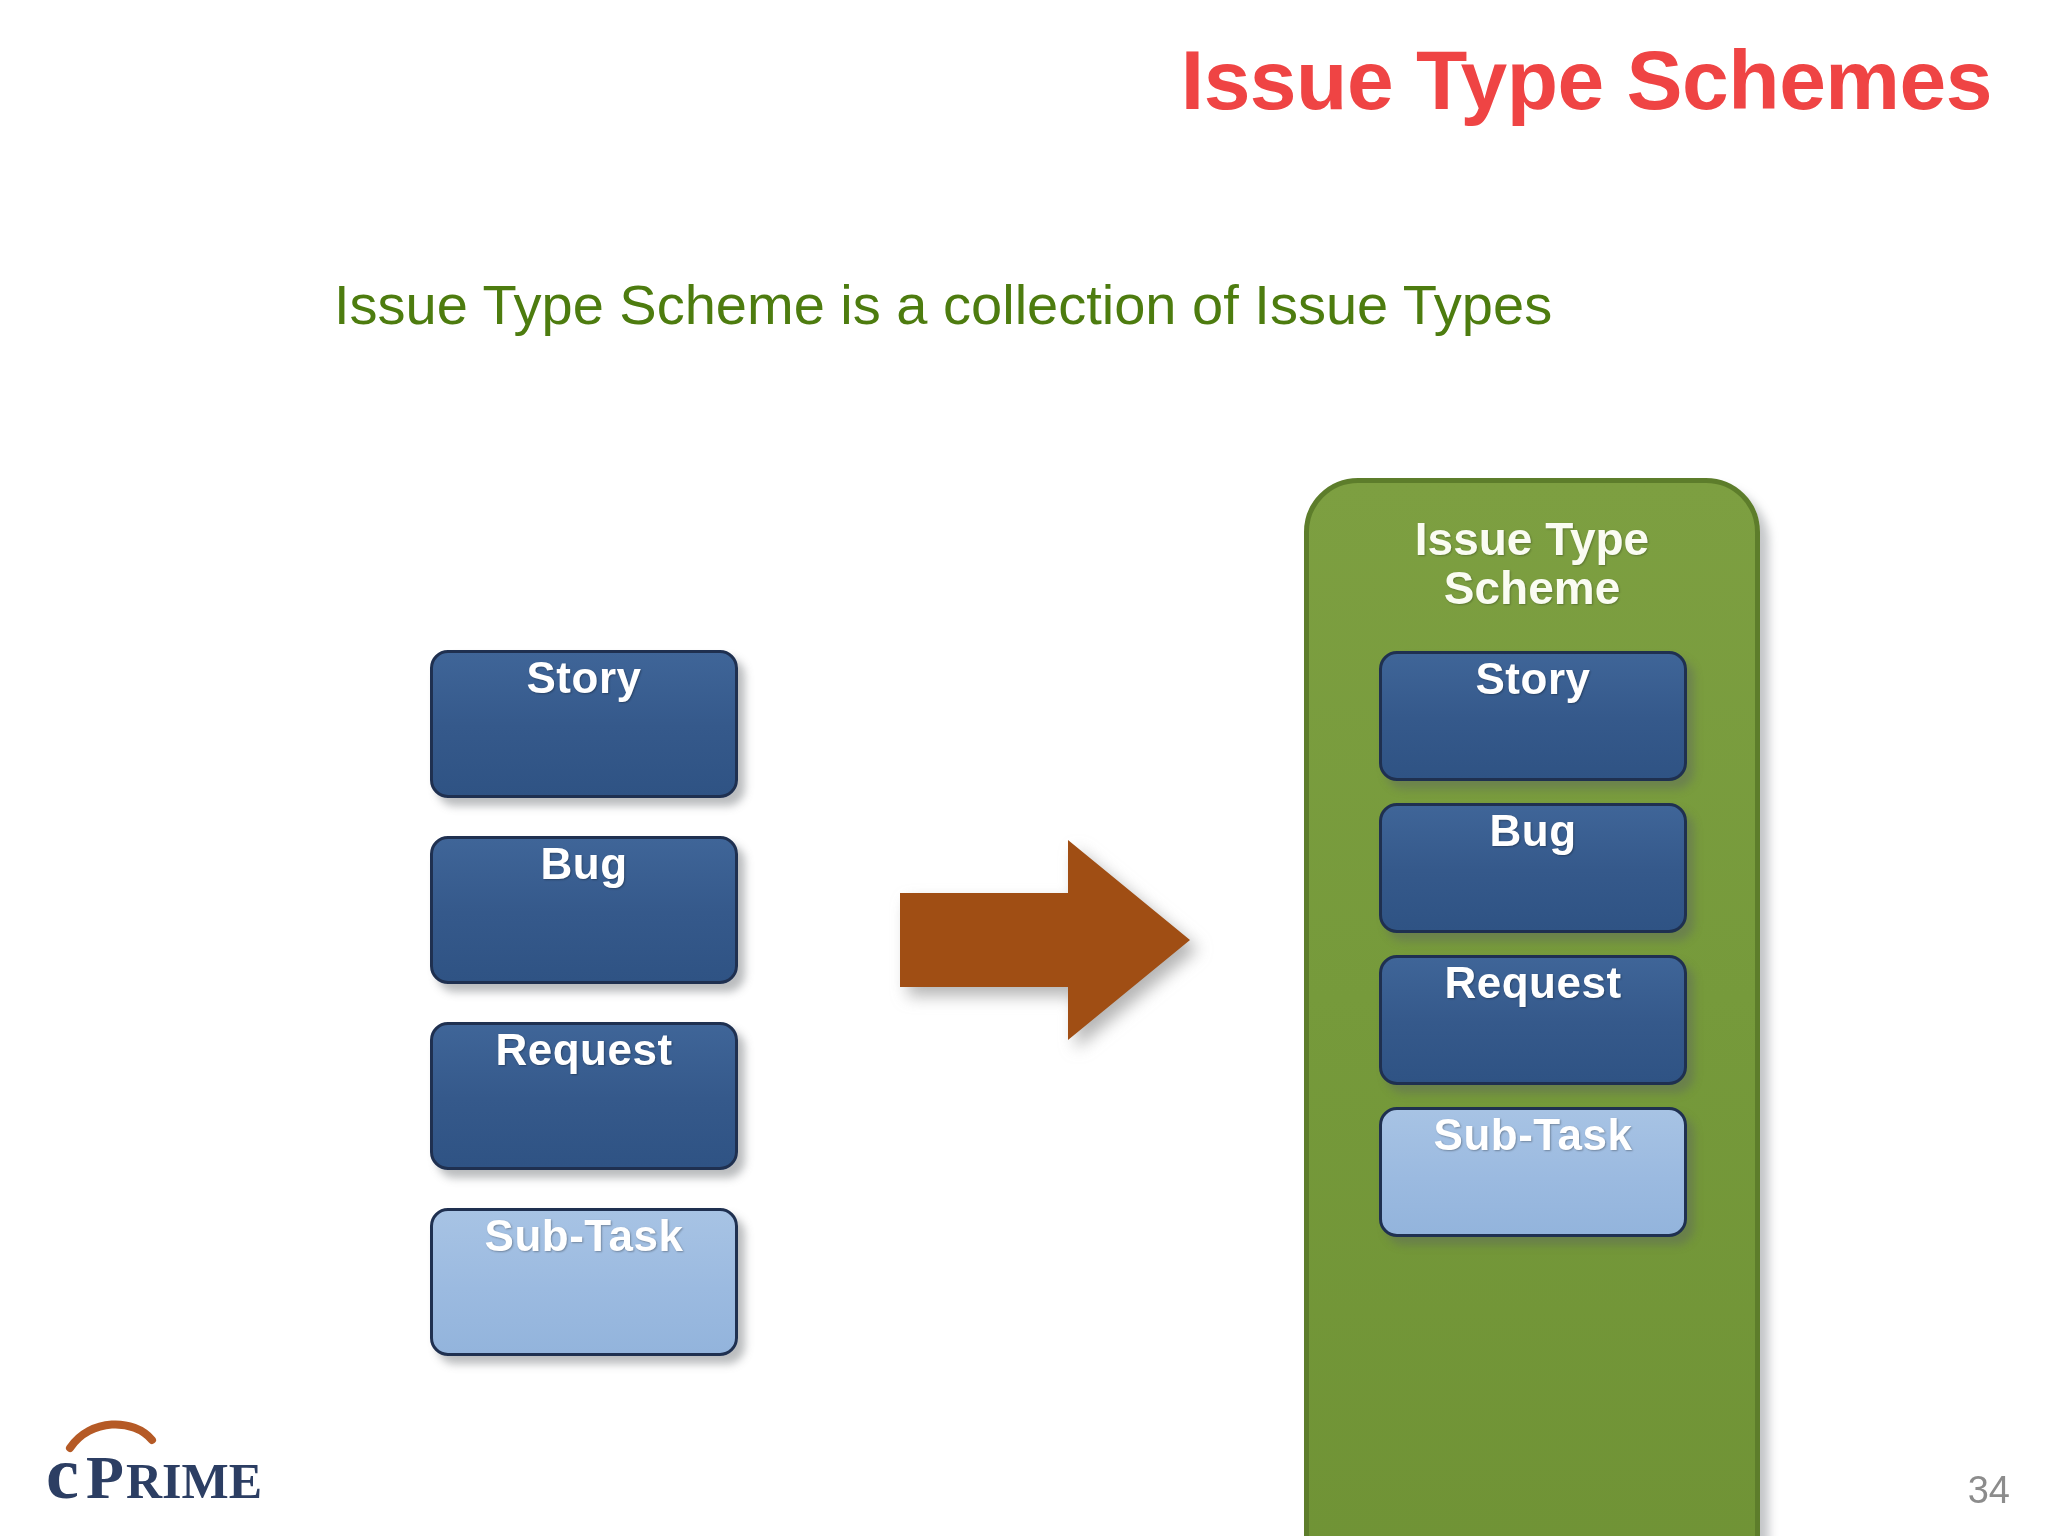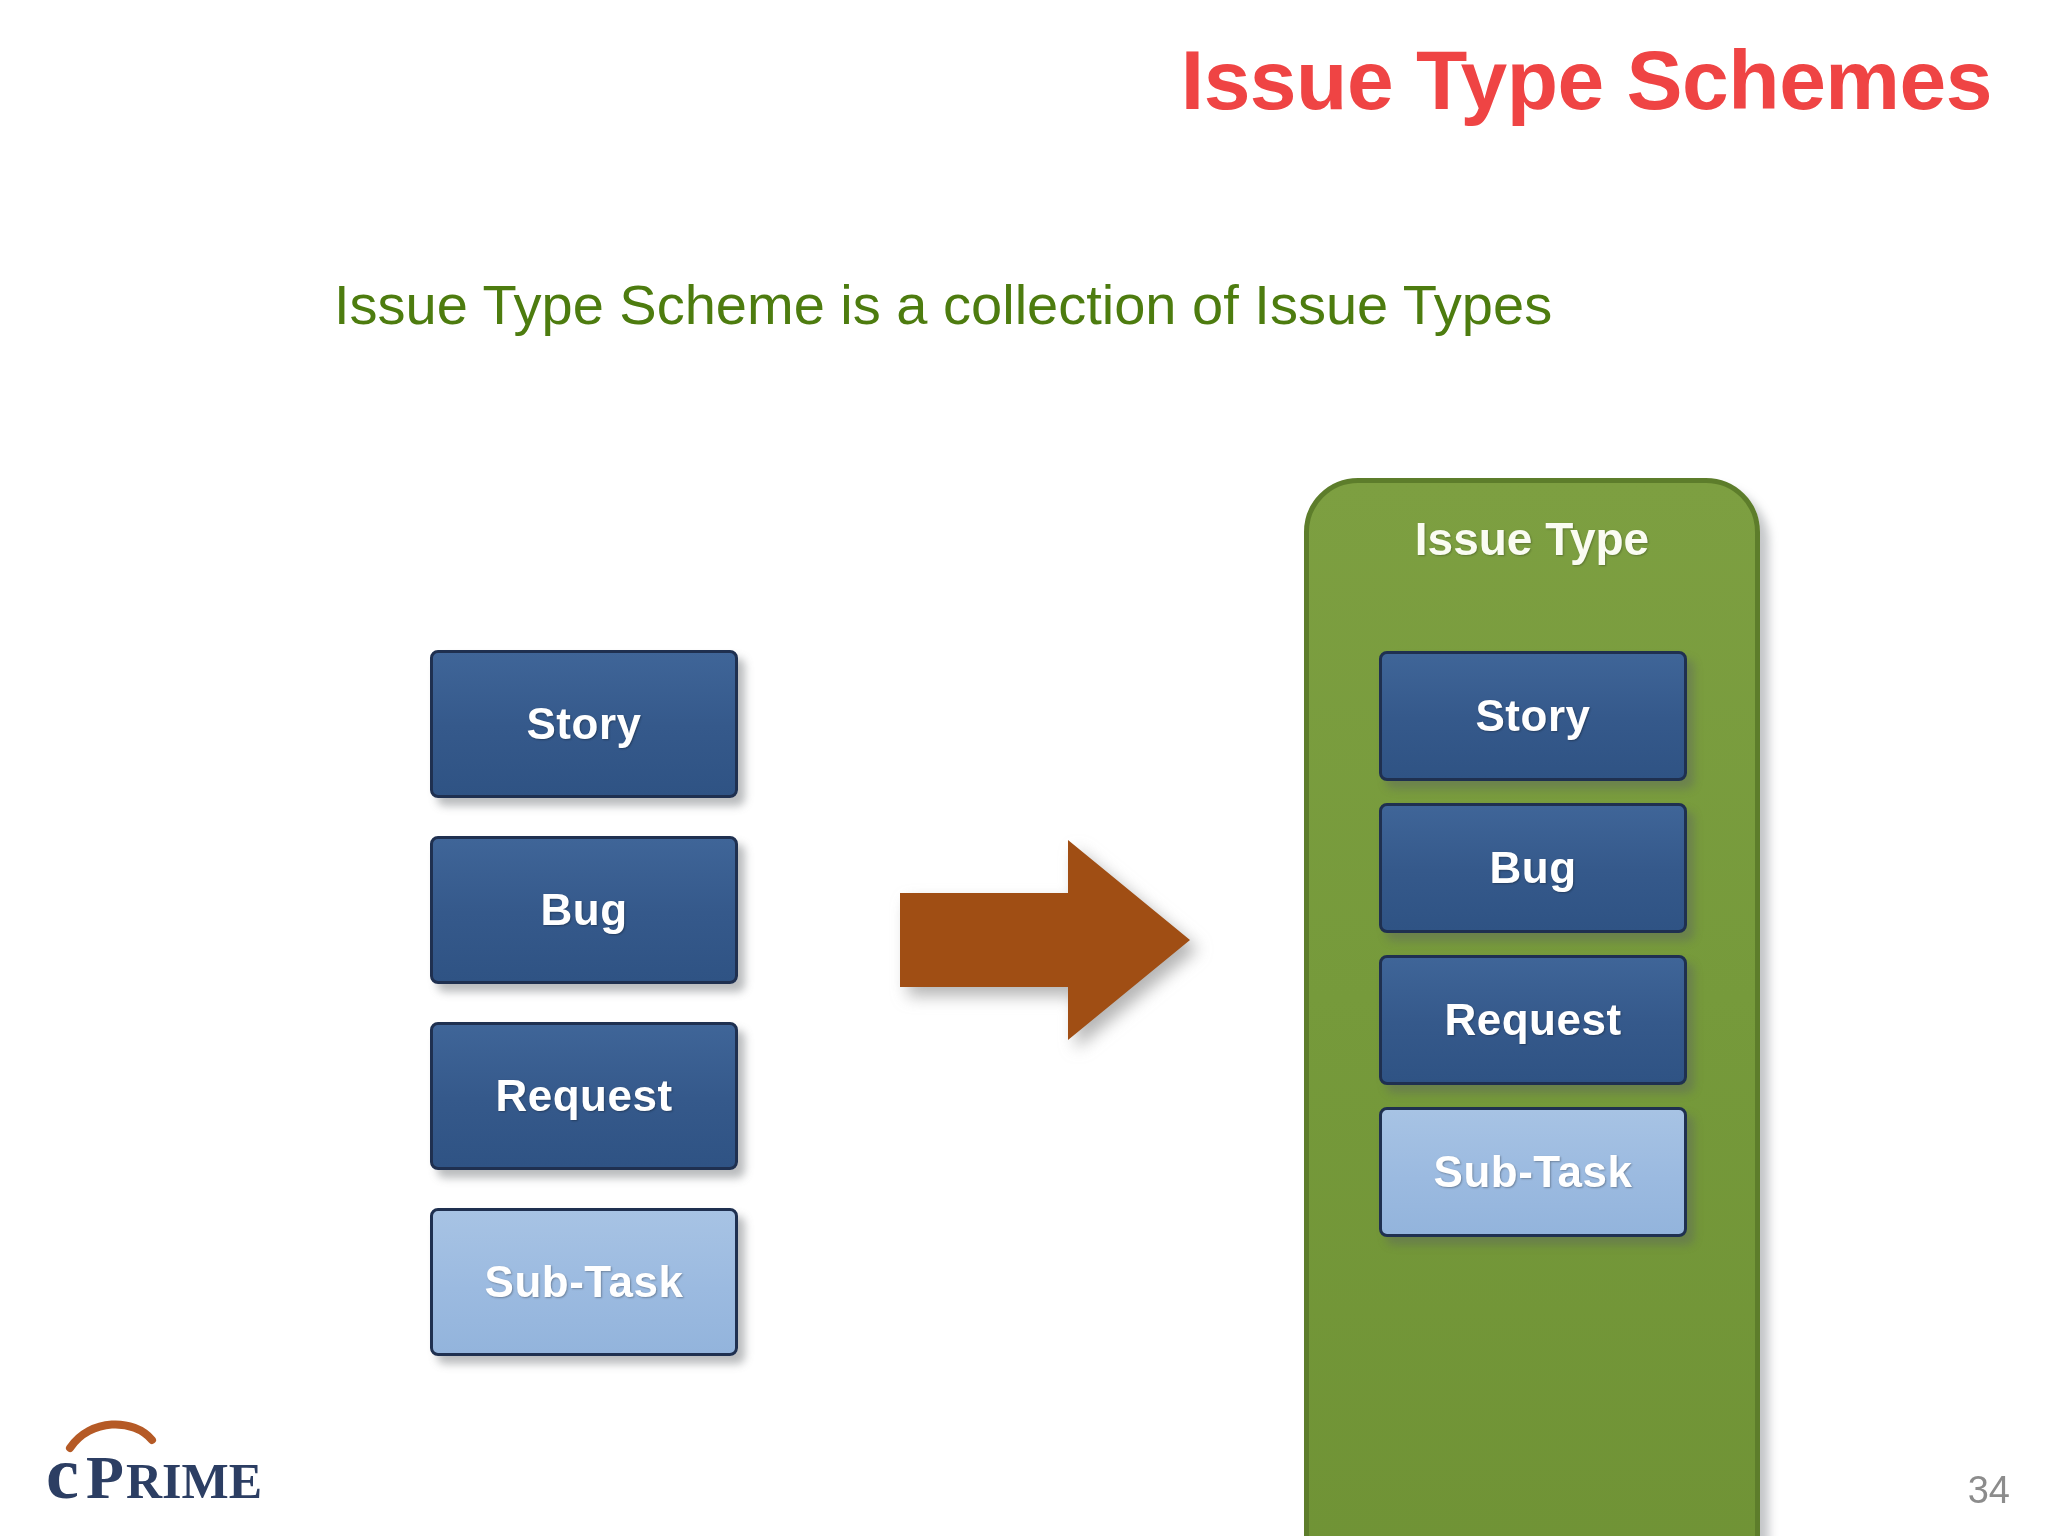--- a/index.html
+++ b/index.html
@@ -53,24 +53,24 @@
     left: 430px;
     top: 650px;
     width: 308px;
   }
 
   .type-box {
     position: relative;
     box-sizing: border-box;
     width: 308px;
     height: 148px;
-    border-radius: 8px;
+    border-radius: 18px;
     border: 3px solid #1F3050;
     display: flex;
-    align-items: center;
+    align-items: flex-start;
     justify-content: center;
     color: #ffffff;
     font-size: 44px;
     font-weight: bold;
     letter-spacing: 0.5px;
     box-shadow: 7px 8px 9px rgba(90, 95, 100, 0.42);
     text-shadow: 1px 1px 2px rgba(0,0,0,0.30);
   }
   .type-box + .type-box {
     margin-top: 38px;
@@ -188,20 +188,21 @@
   <div class="arrow-wrap">
     <svg width="290" height="200" viewBox="0 0 290 200" xmlns="http://www.w3.org/2000/svg">
       <polygon points="0,53 168,53 168,0 290,100 168,200 168,147 0,147" fill="#A04E14"></polygon>
     </svg>
   </div>
 
   <div class="scheme-container">
 
     <div class="scheme-title">
       <div>Issue Type</div>
+      <div>Scheme</div>
     </div>
 
     <div class="scheme-items">
 
       <div class="type-box fill-dark">
         <span>Story</span>
       </div>
 
       <div class="type-box fill-dark">
         <span>Bug</span>

